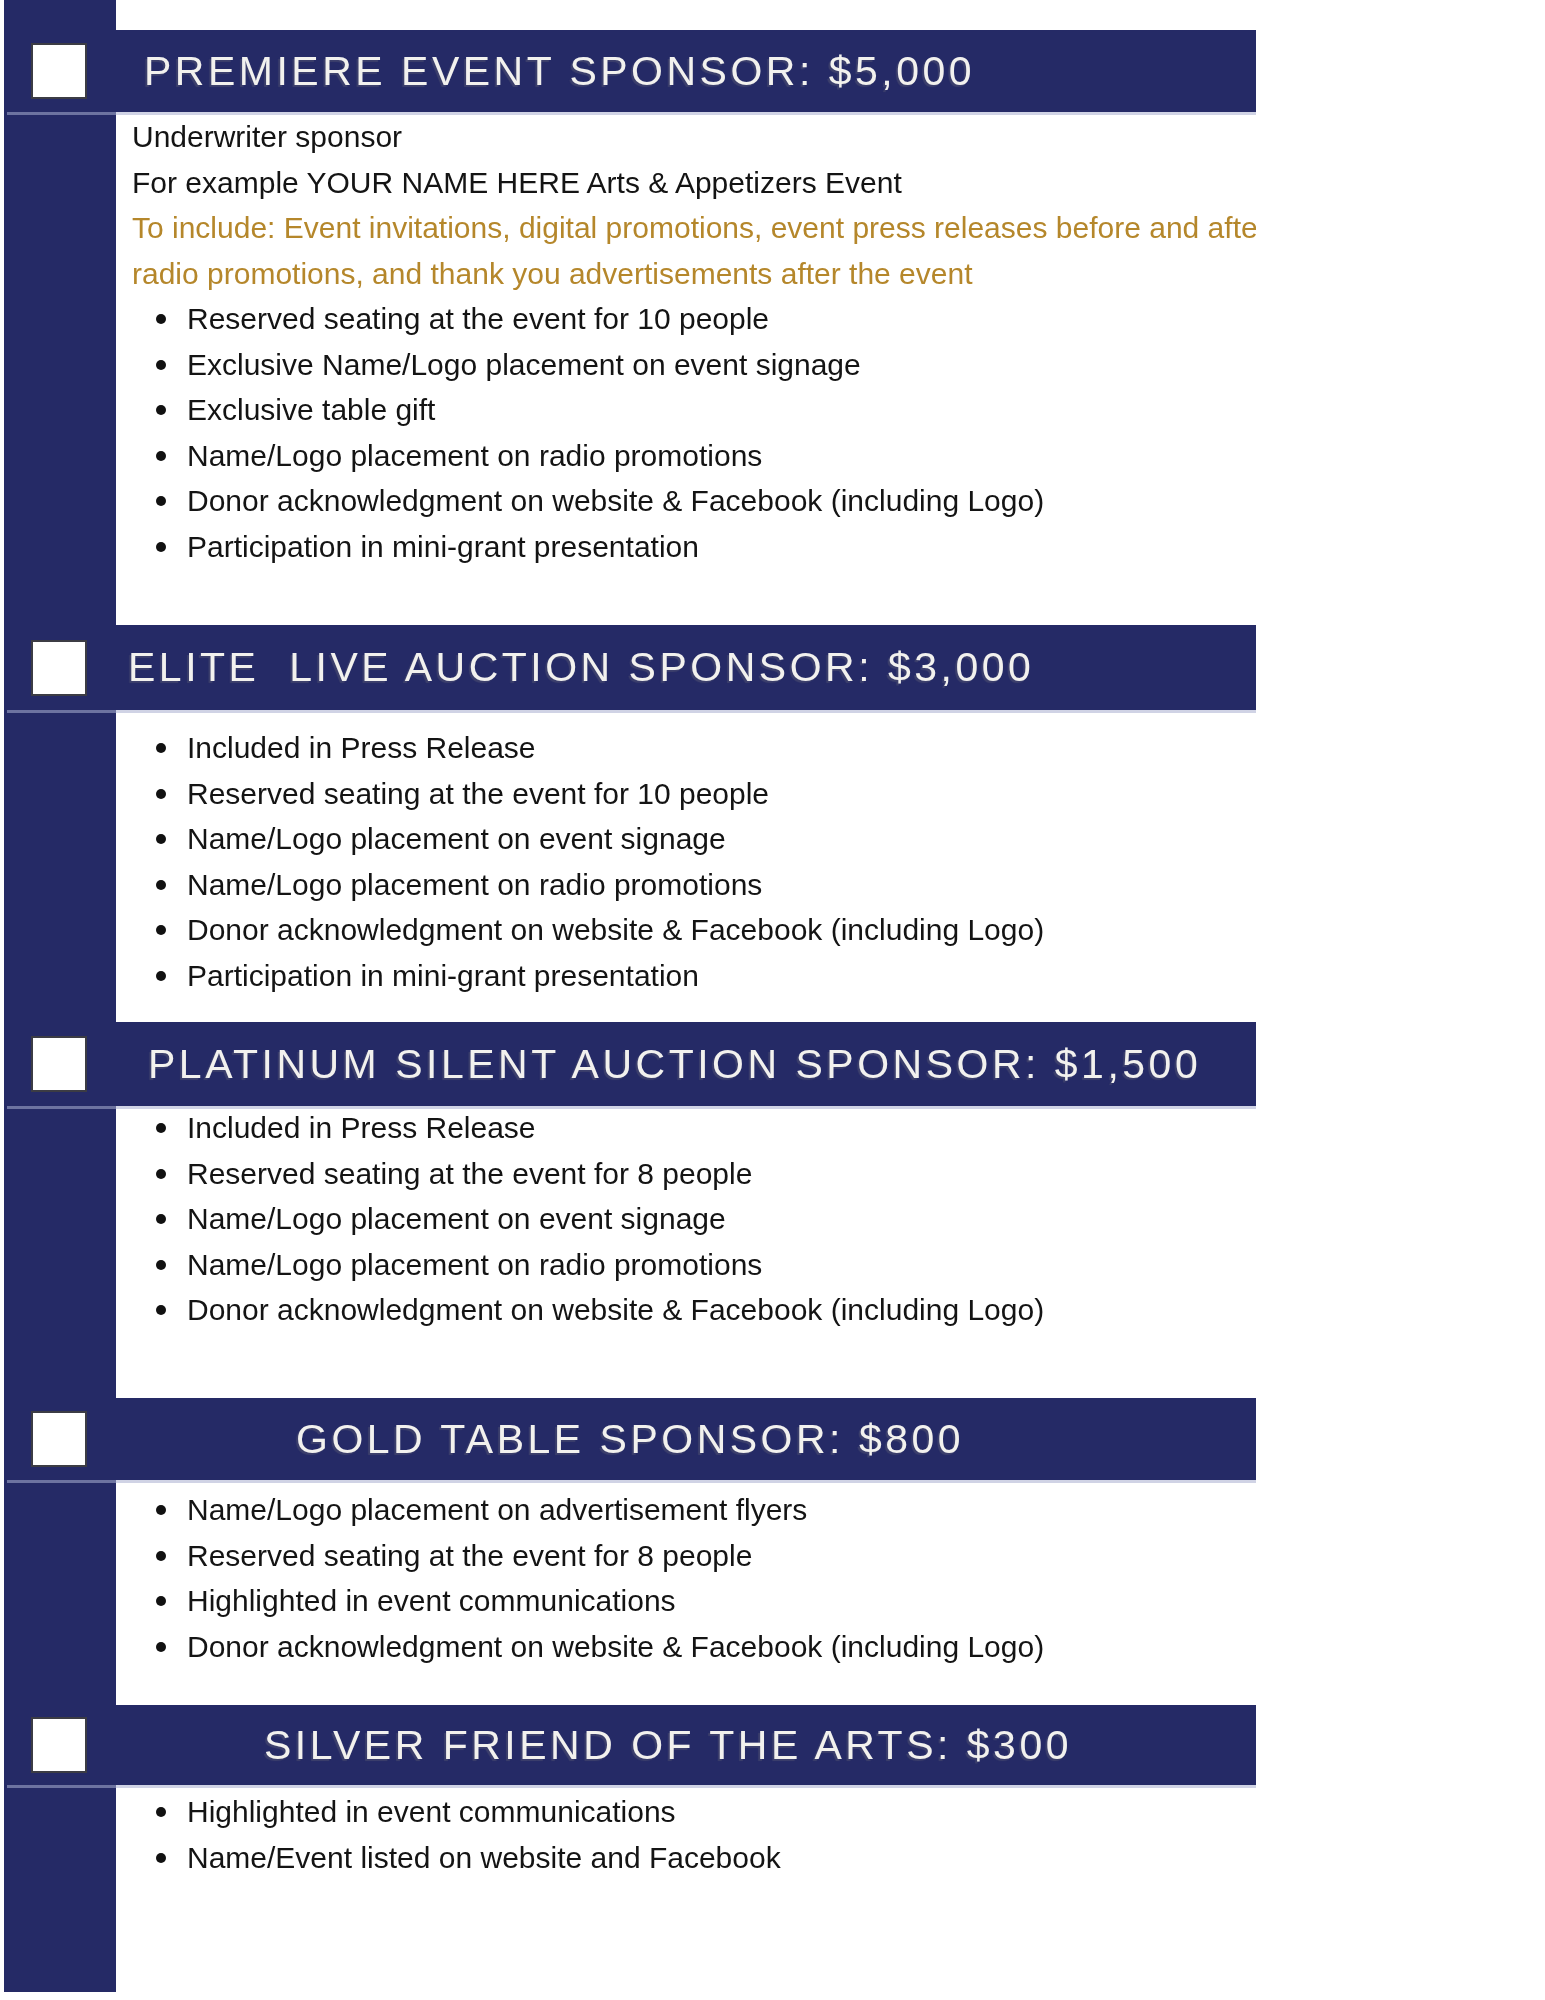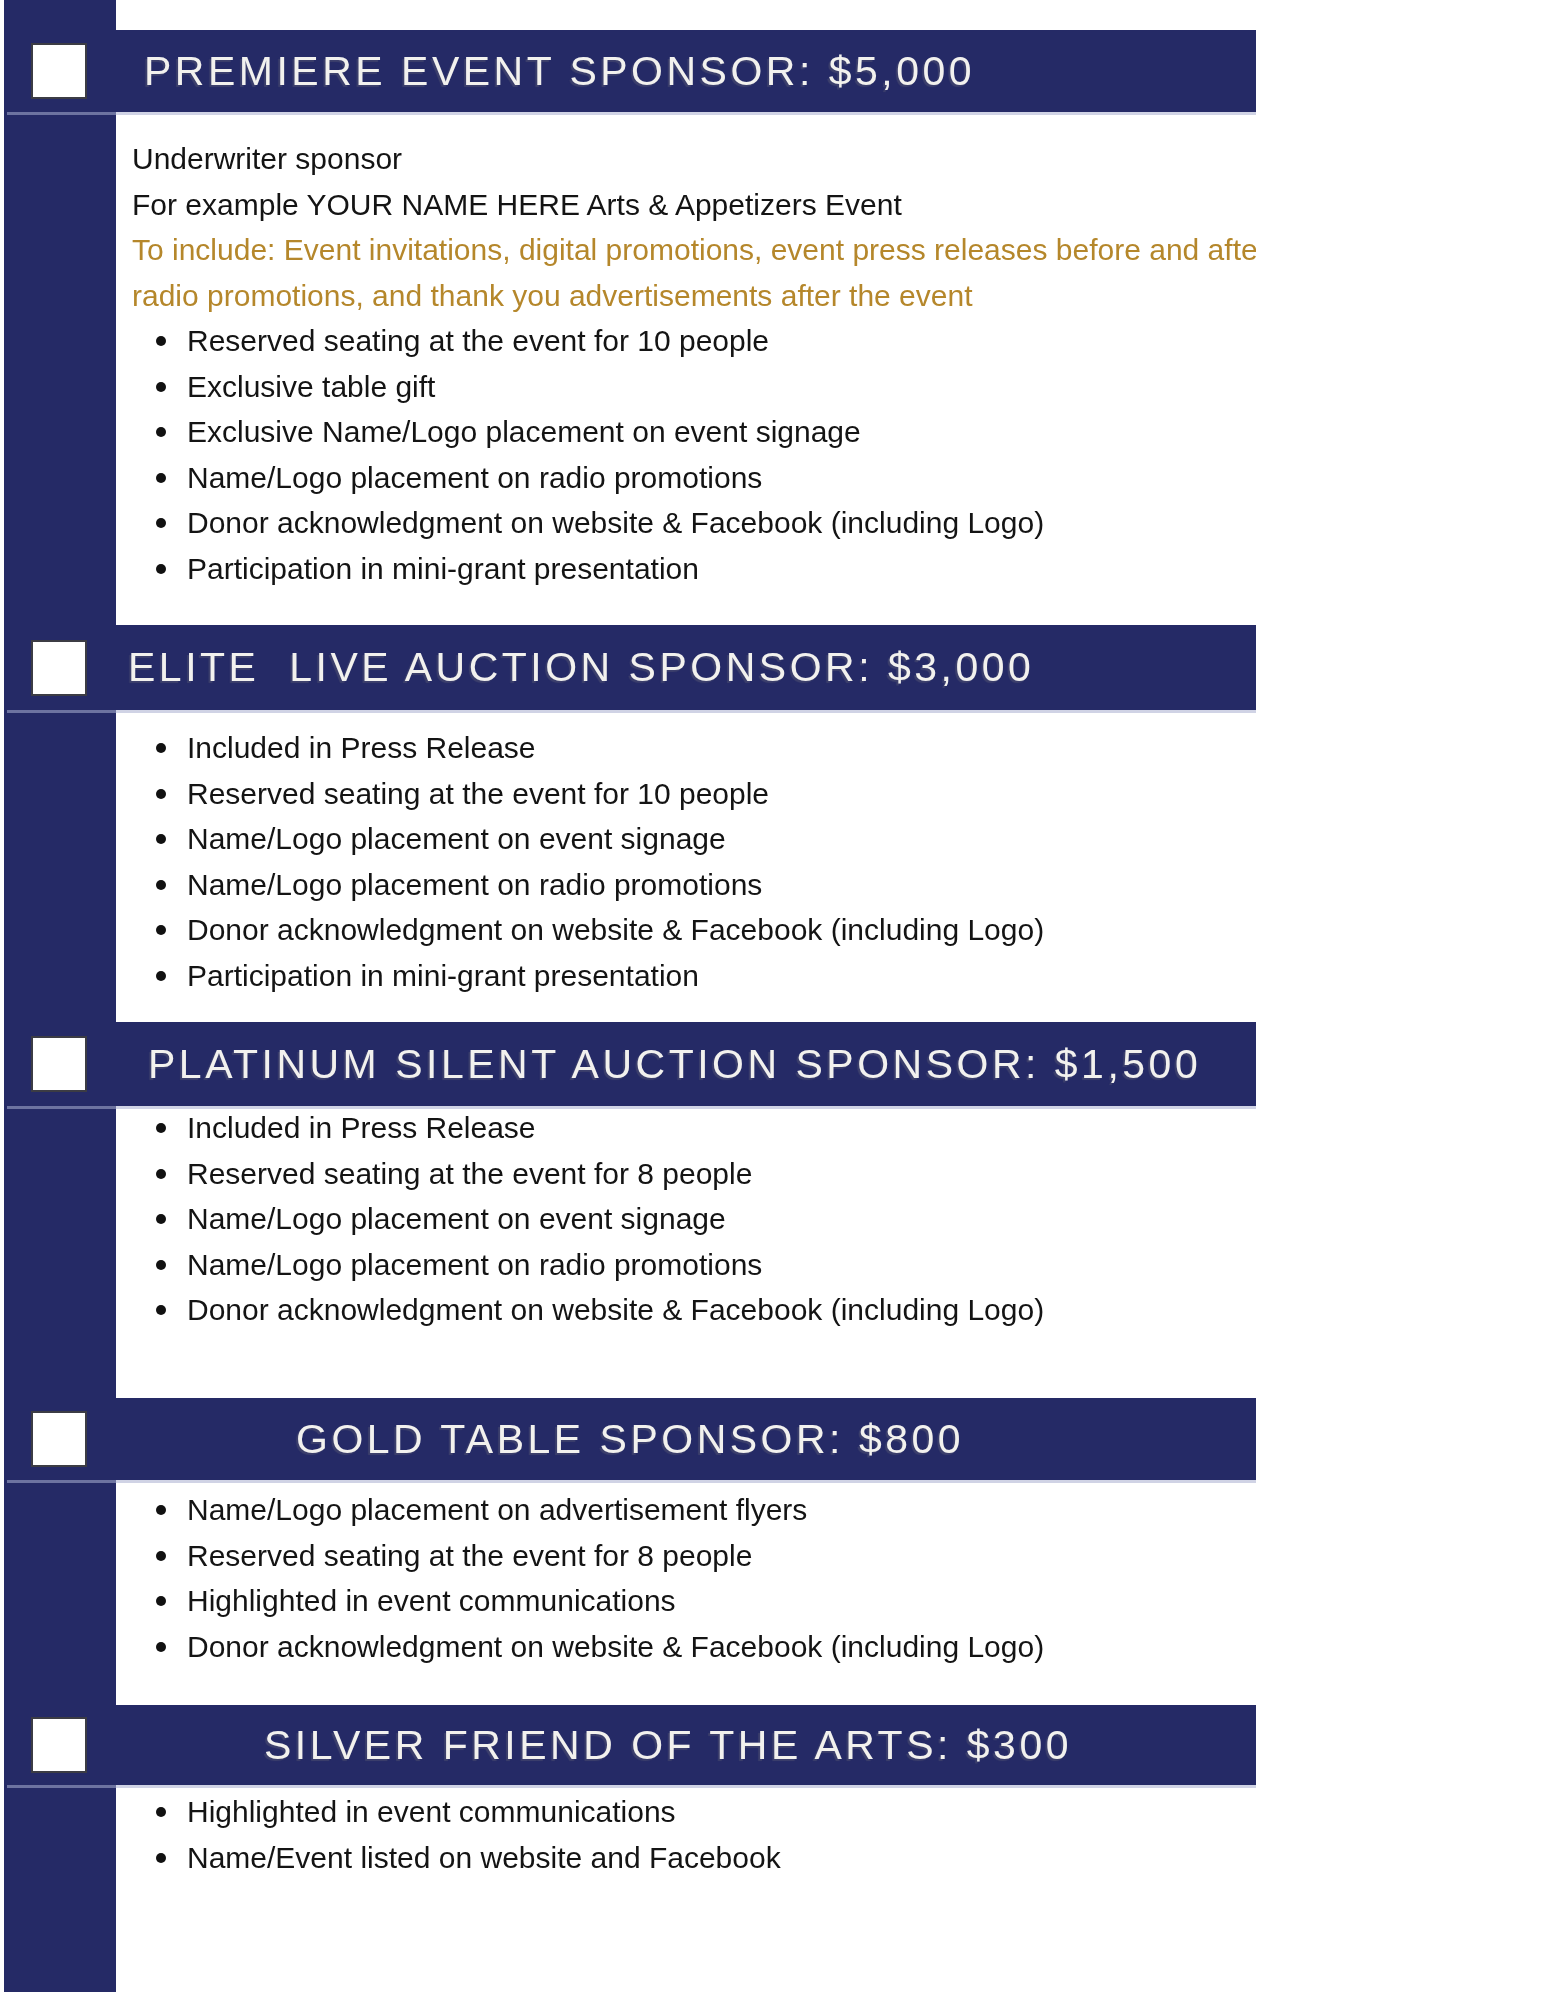--- a/index.html
+++ b/index.html
@@ -32,21 +32,21 @@
     position:absolute; left:31px; width:52px; height:52px;
     background:#ffffff; border:2px solid #3c3c44;
   }
   .cb1 { top:43px; } .cb2 { top:640px; } .cb3 { top:1036px; }
   .cb4 { top:1411px; } .cb5 { top:1717px; }
   
   .content {
     position:absolute; left:132px;
     font-size:30px; line-height:45.5px; color:var(--text,#141414);
   }
-  .c1 { top:136px; width:1315px; }
+  .c1 { top:114px; width:1315px; }
   .c2 { top:725px;  width:1315px; }
   .c3 { top:1105px; width:1315px; }
   .c4 { top:1487px; width:1315px; }
   .c5 { top:1789px; width:1180px; }
   .content p { margin:0; }
   .note { color:var(--gold,#B5872B); }
   ul.bullets { list-style:none; margin:0; padding:0; }
   ul.bullets li { position:relative; padding-left:55px; }
   ul.bullets li::before {
     content:''; position:absolute; left:24px; top:18px;
@@ -71,22 +71,22 @@
   <div class="bar s1">
     <span>PREMIERE EVENT SPONSOR: $5,000</span>
   </div>
   <div class="checkbox cb1"></div>
   <div class="content c1">
     <p>Underwriter sponsor</p>
     <p>For example YOUR NAME HERE Arts &amp; Appetizers Event</p>
     <p class="note">To include: Event invitations, digital promotions, event press releases before and after the event, radio promotions, and thank you advertisements after the event</p>
     <ul class="bullets">
         <li>Reserved seating at the event for 10 people</li>
+        <li>Exclusive Name/Logo placement on event signage</li>
         <li>Exclusive table gift</li>
-        <li>Exclusive Name/Logo placement on event signage</li>
         <li>Name/Logo placement on radio promotions</li>
         <li>Donor acknowledgment on website &amp; Facebook (including Logo)</li>
         <li>Participation in mini-grant presentation</li>
       </ul>
   </div>
 
   <div class="bar s2">
     <span>ELITE  LIVE AUCTION SPONSOR: $3,000</span>
   </div>
   <div class="checkbox cb2"></div>

